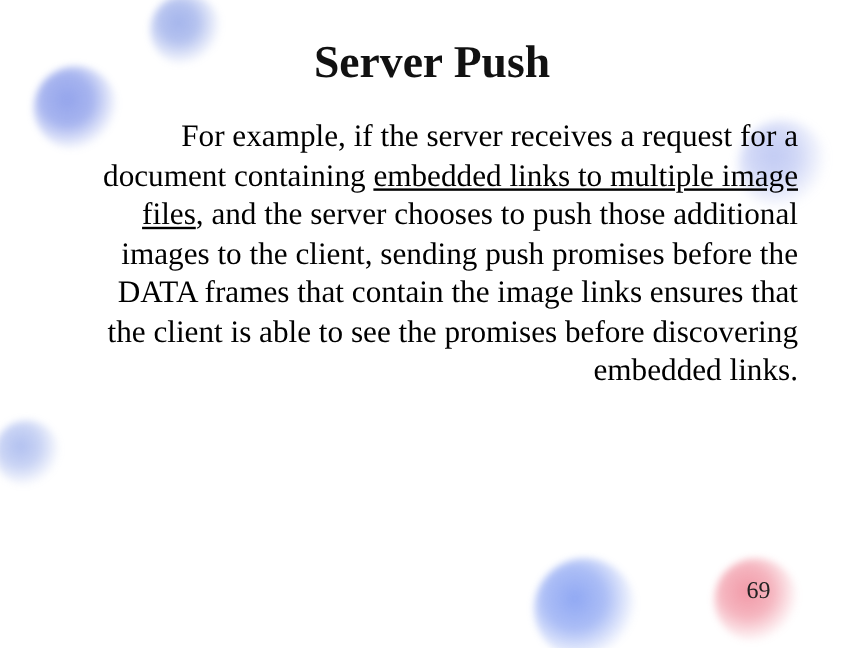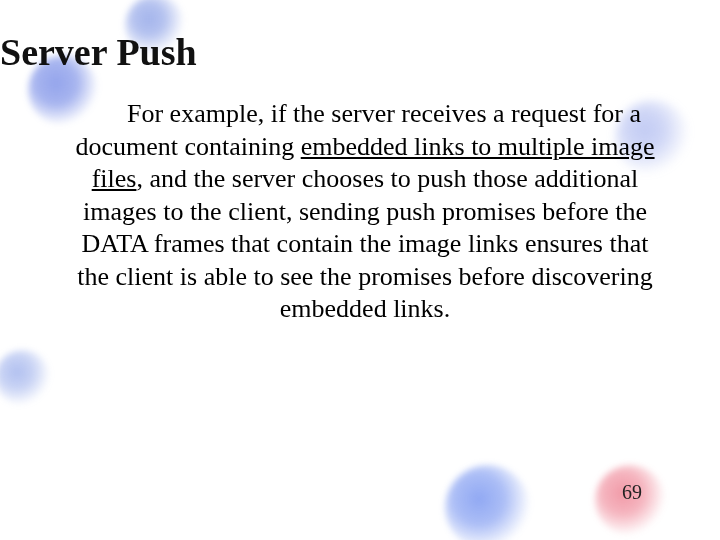--- a/index.html
+++ b/index.html
@@ -57,34 +57,34 @@
     width: 70px; height: 70px;
     left: 595px; top: 465px;
     background: radial-gradient(circle at 40% 40%, rgba(230,70,95,0.55) 0%, rgba(230,70,95,0.40) 35%, rgba(255,255,255,0) 72%);
     filter: blur(3px);
   }
   .title {
     position: absolute;
     top: 30px;
     left: 0;
     width: 720px;
-    text-align: left;
+    text-align: center;
     font-size: 38px;
     font-weight: bold;
     color: #111;
   }
   .body {
     position: absolute;
     top: 98px;
     left: 65px;
     width: 600px;
     font-size: 26px;
     line-height: 1.25;
     color: #000;
-    text-align: center;
+    text-align: right;
   }
   .body .indent {
     display: inline-block;
     width: 38px;
   }
   .ul {
     text-decoration: underline;
   }
   .page-num {
     position: absolute;

